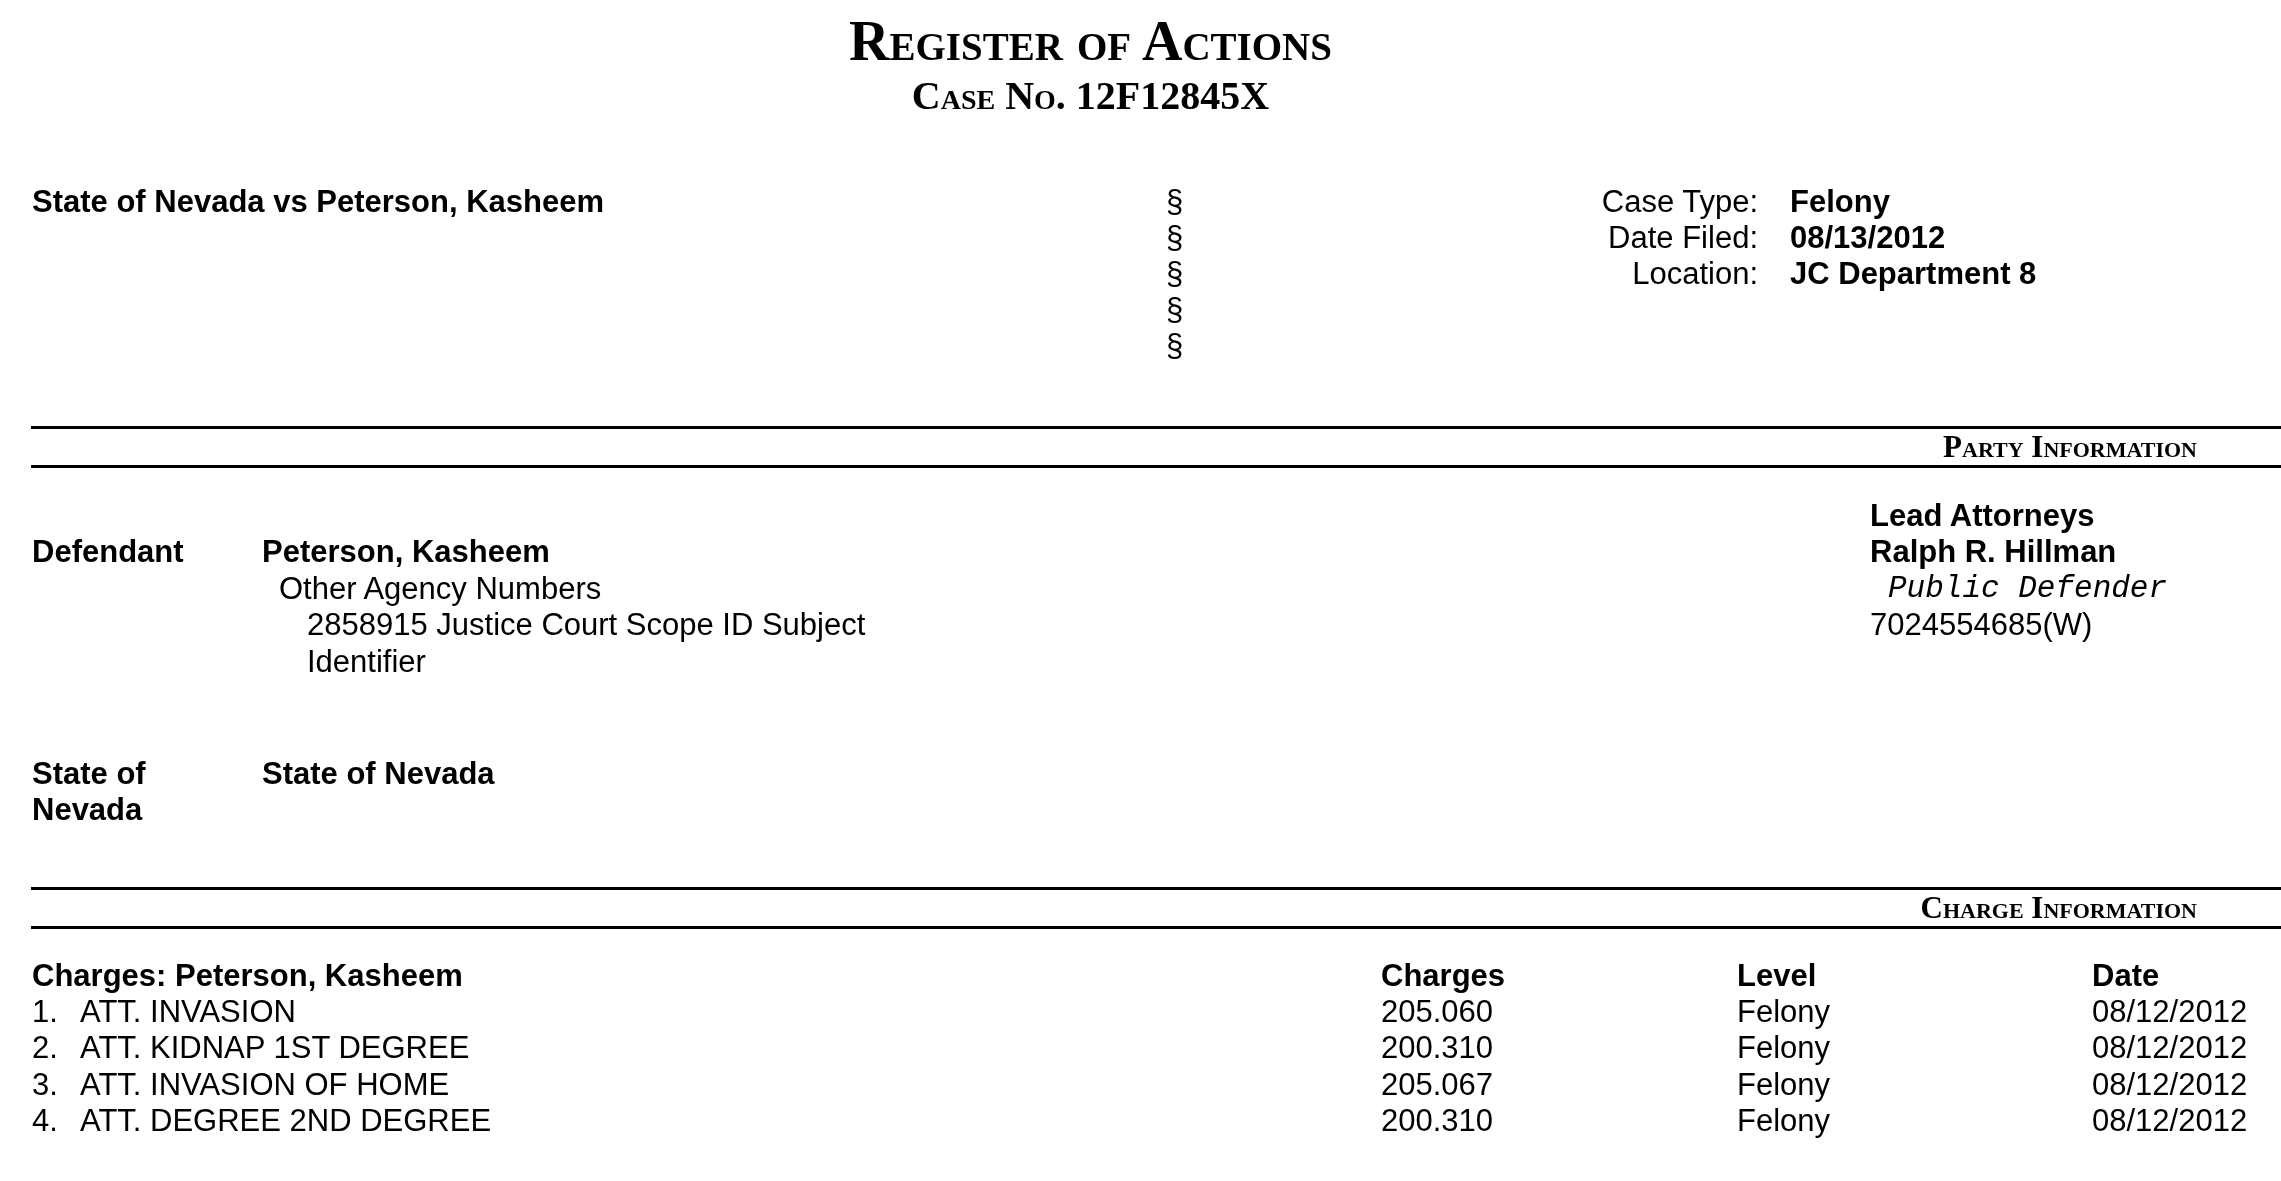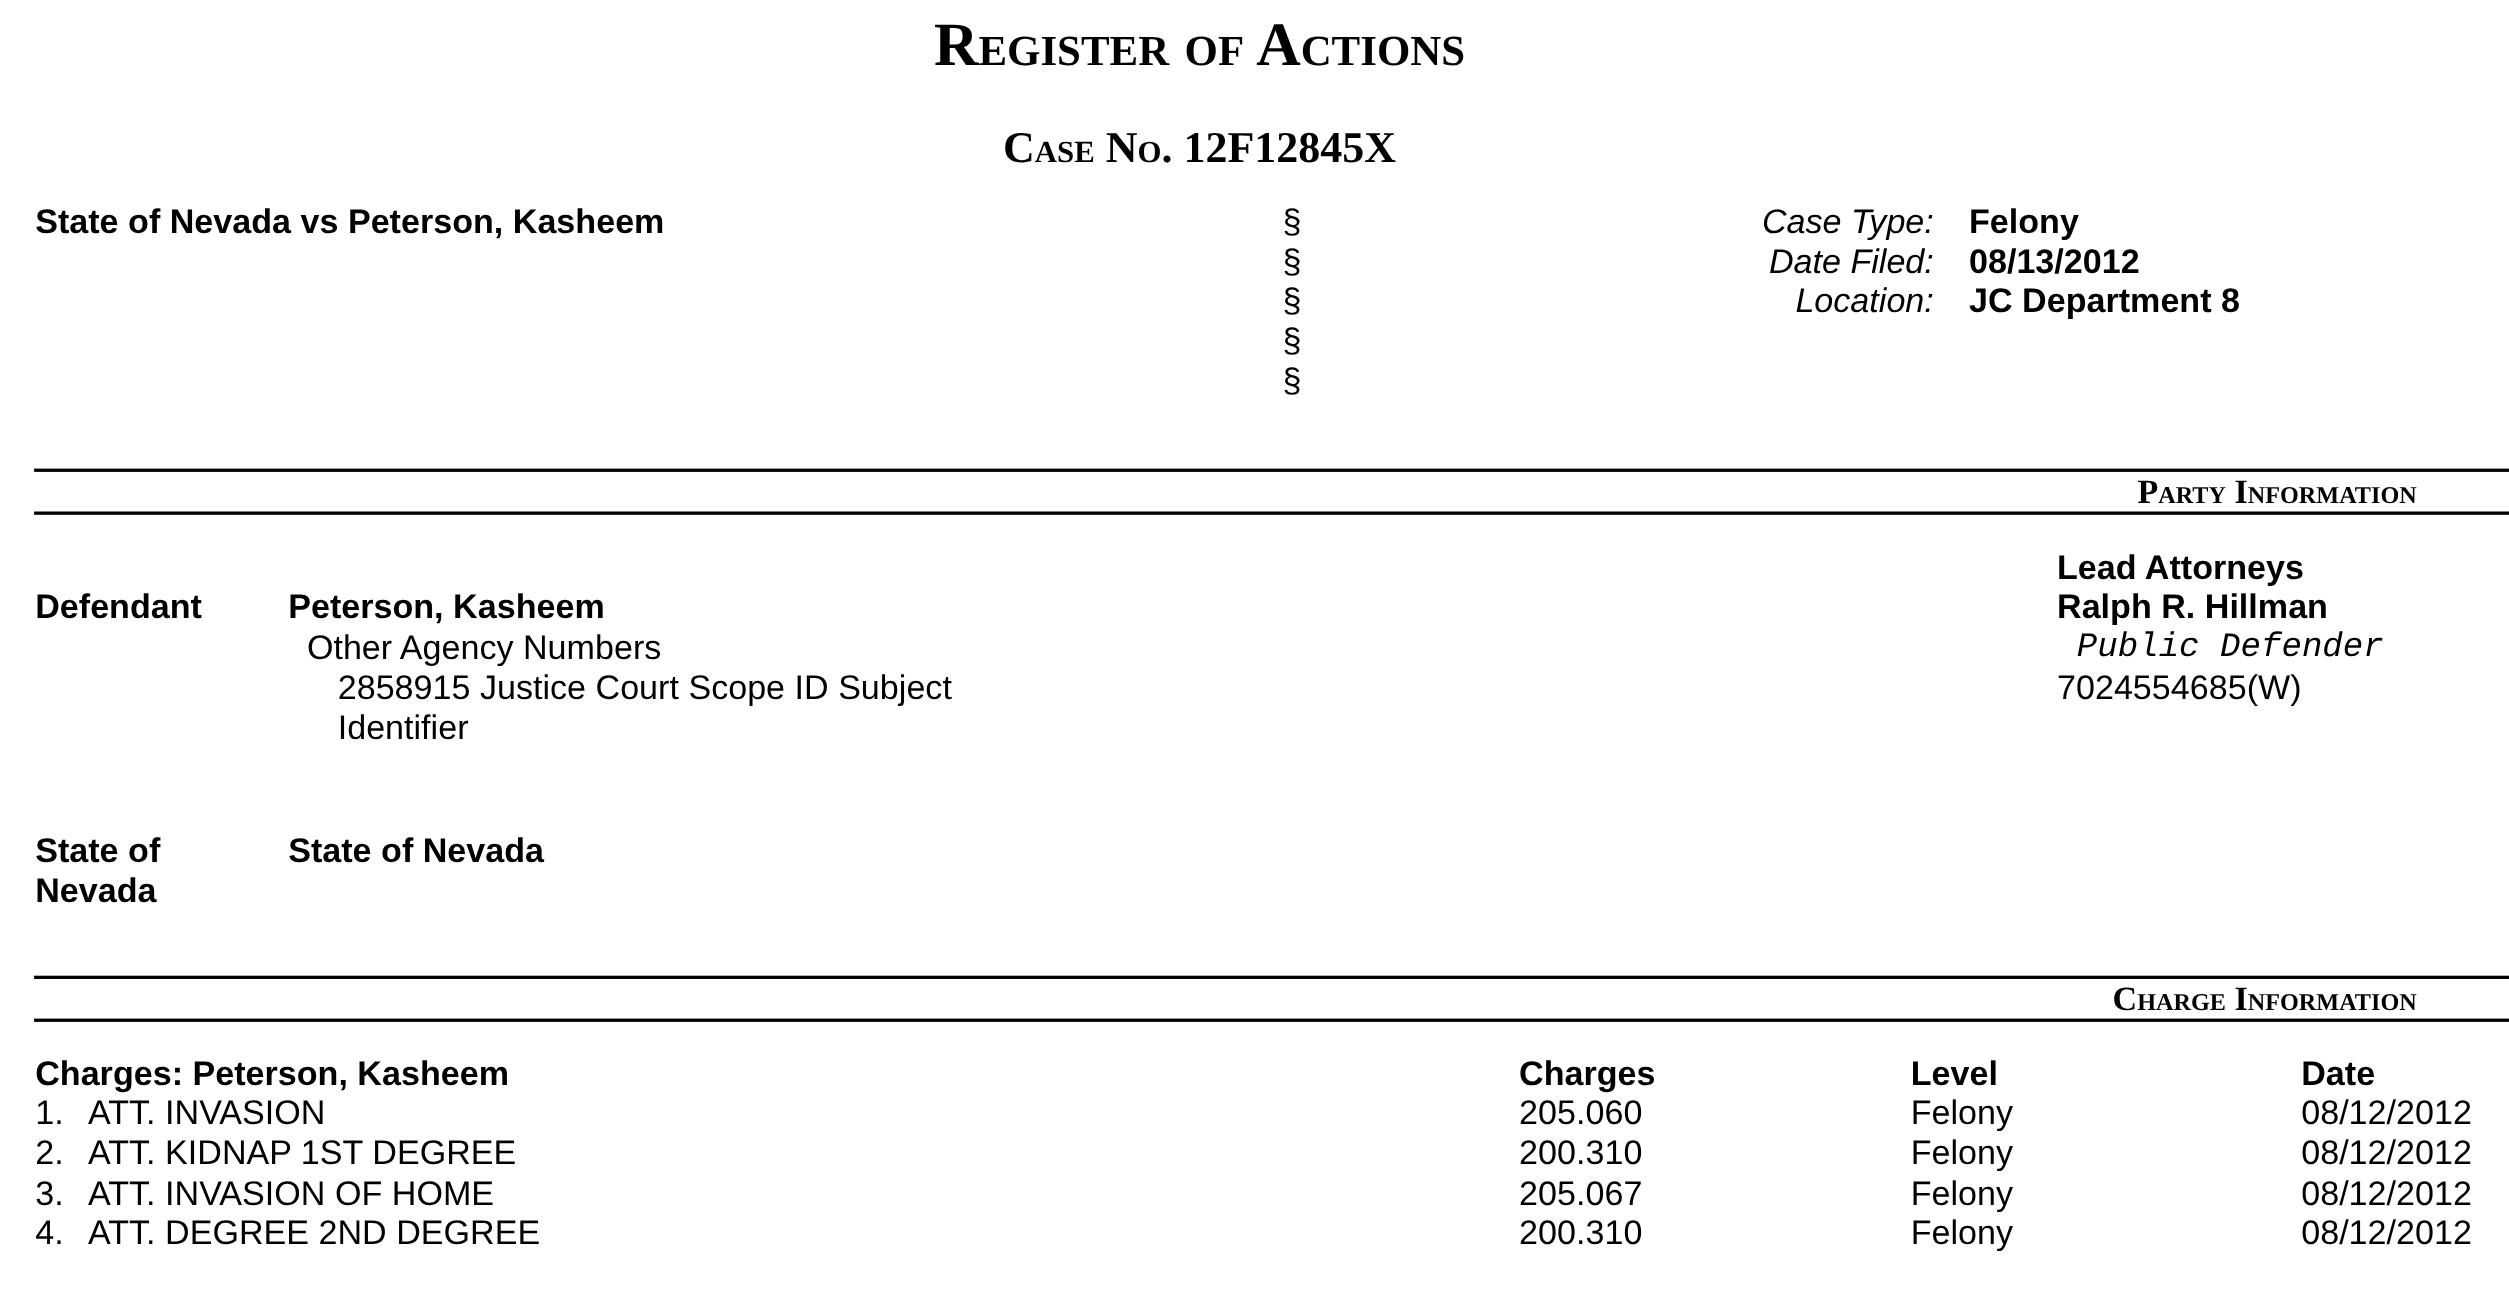--- a/index.html
+++ b/index.html
@@ -39,41 +39,40 @@
       left: 0; width: 2281px;
       top: 72px;
       text-align: center;
       font-family: "Liberation Serif", serif;
       font-weight: bold;
       font-variant: small-caps;
       font-size: 40px;
       line-height: 48px;
       padding-right: 100px;
       box-sizing: border-box;
-      margin-top: 38px;
     }
 
     
     .section-marks {
       position: absolute;
       left: 1166px;
       top: 184px;
       font-family: "Liberation Sans", sans-serif;
       font-size: 31px;
       line-height: 36px;
     }
     .section-marks span { display: block; }
 
     
     .case-info { position: absolute; left: 1500px; top: 184px; }
     .case-info .row { position: relative; height: 36px; }
     .case-info .label {
       position: absolute; right: 16px; width: 260px; left: 0;
       text-align: right;
-      font-size: 31px; line-height: 36px; font-style: italic;
+      font-size: 31px; line-height: 36px;
     }
     .case-info .value {
       position: absolute; left: 290px;
       font-size: 31px; line-height: 36px; font-weight: bold;
       white-space: nowrap;
     }
 
     
     .section-bar {
       position: absolute;

